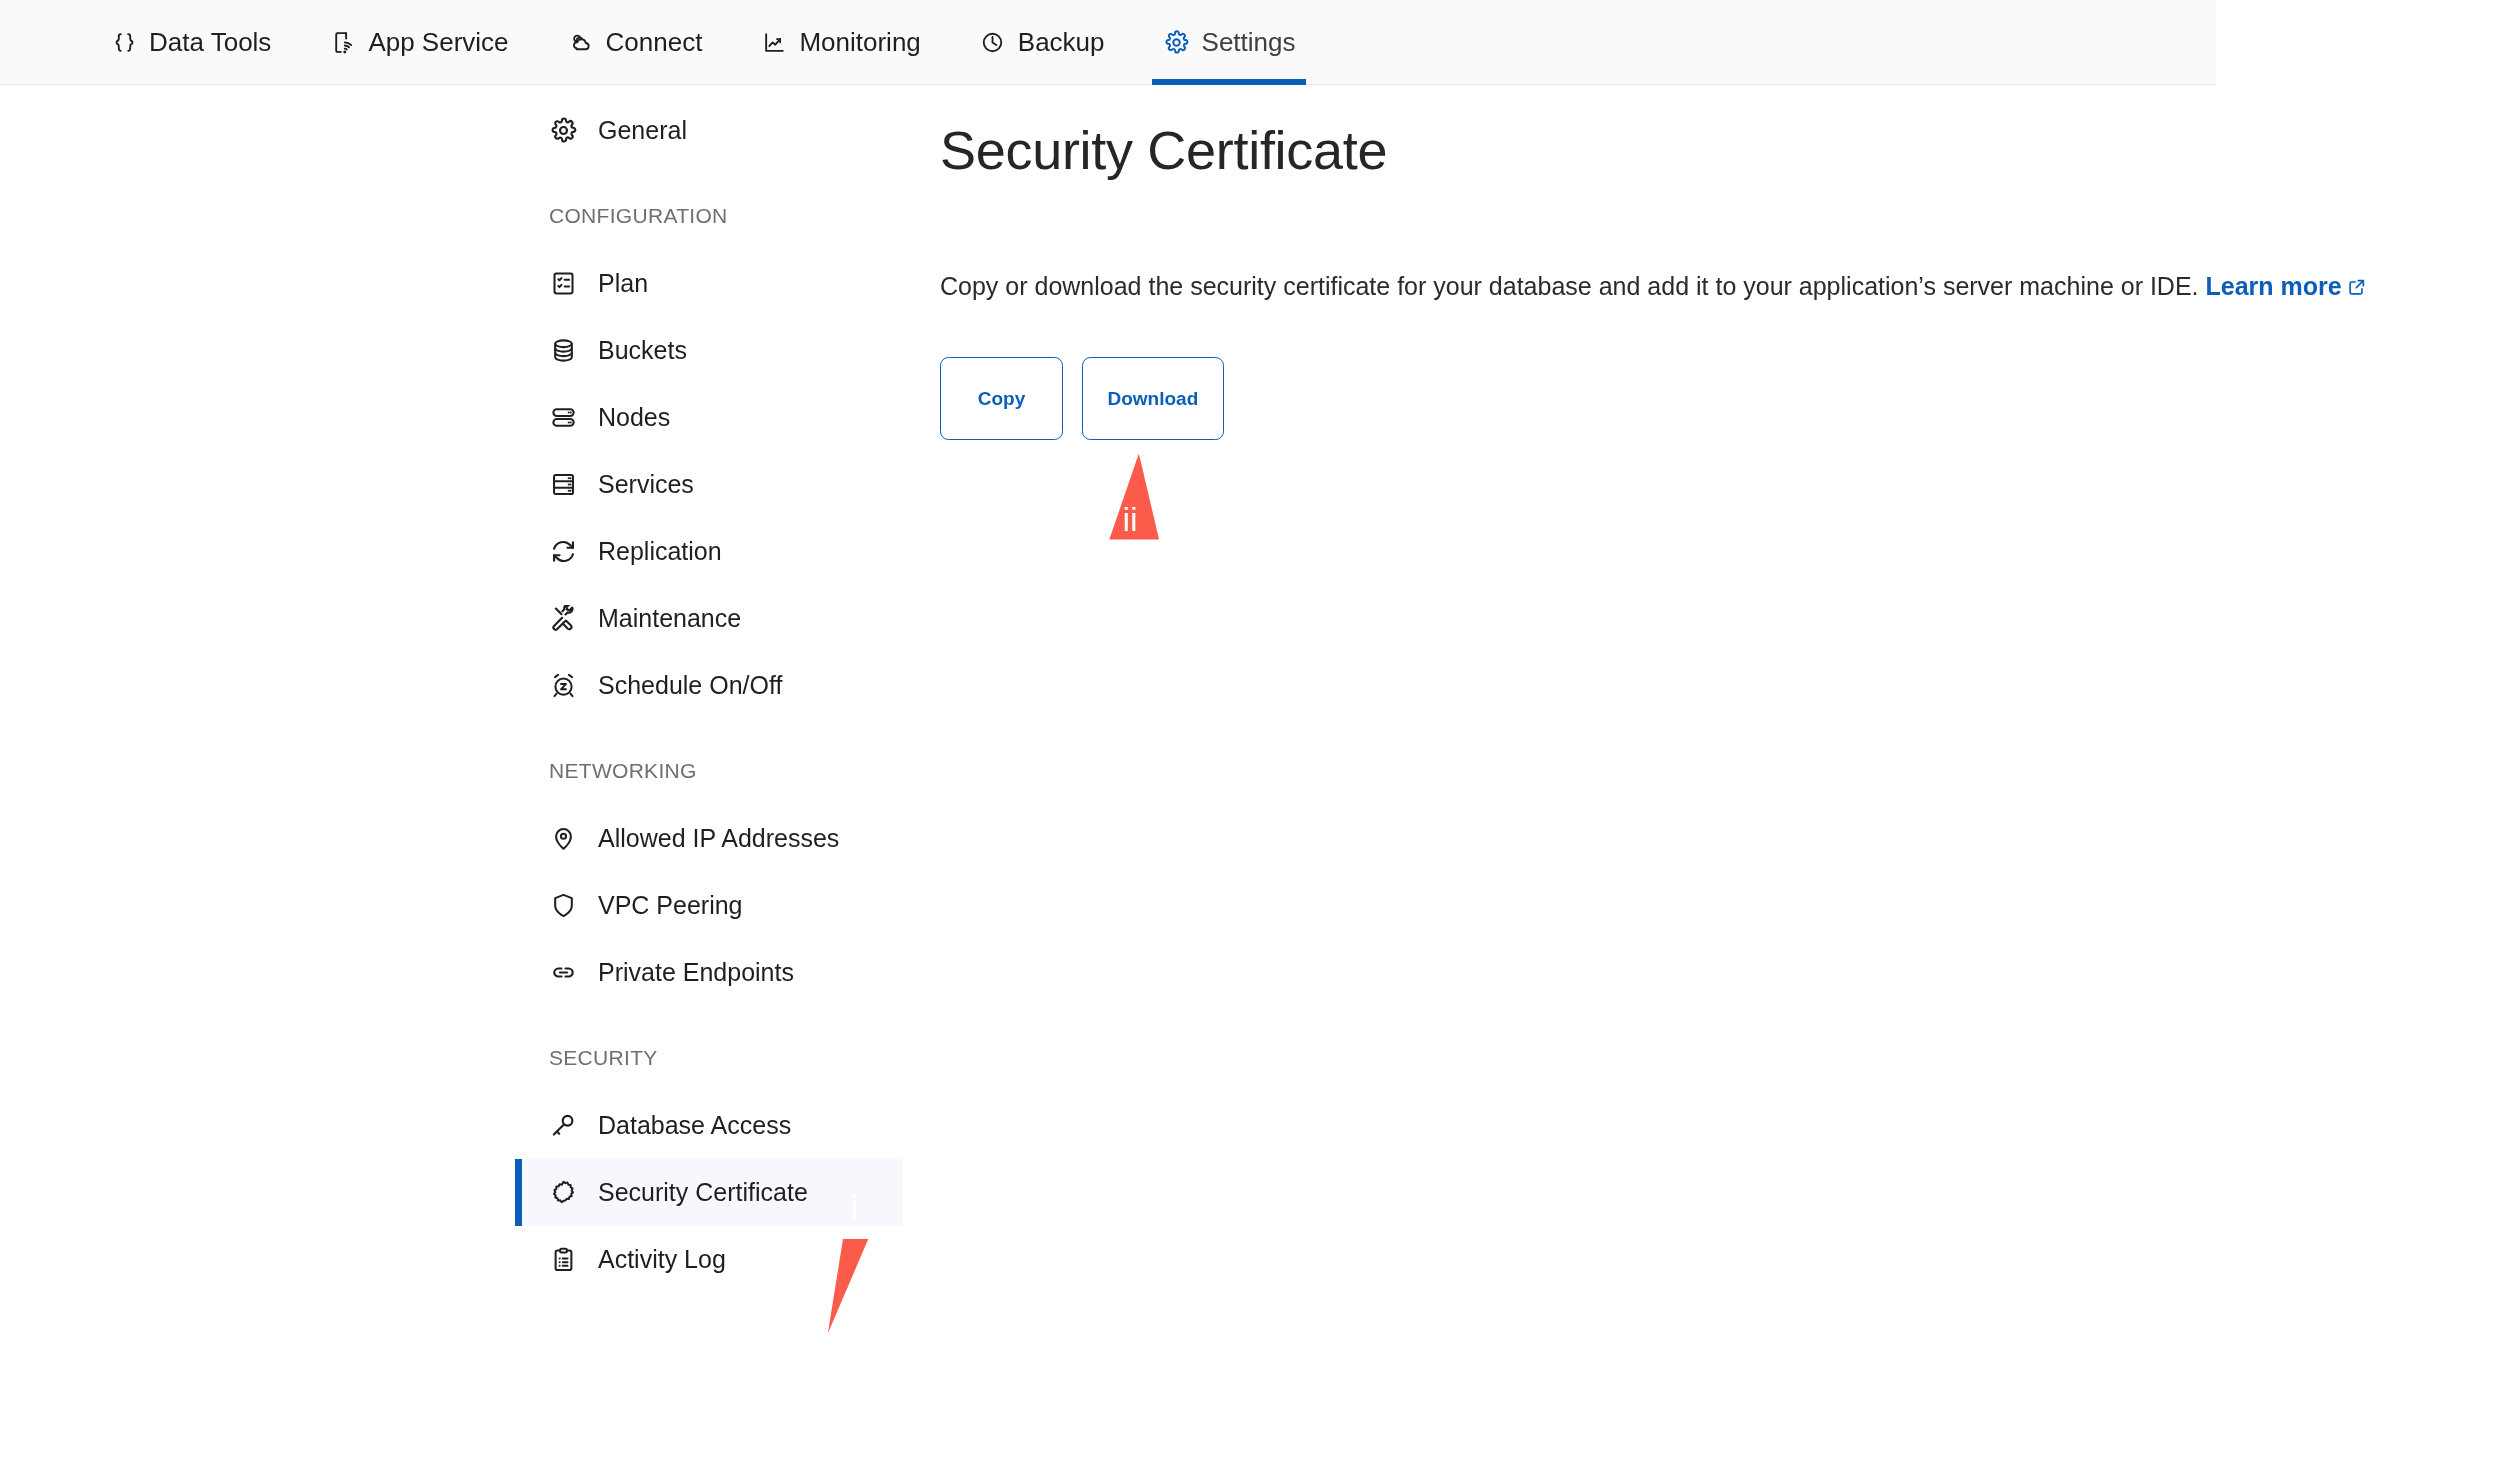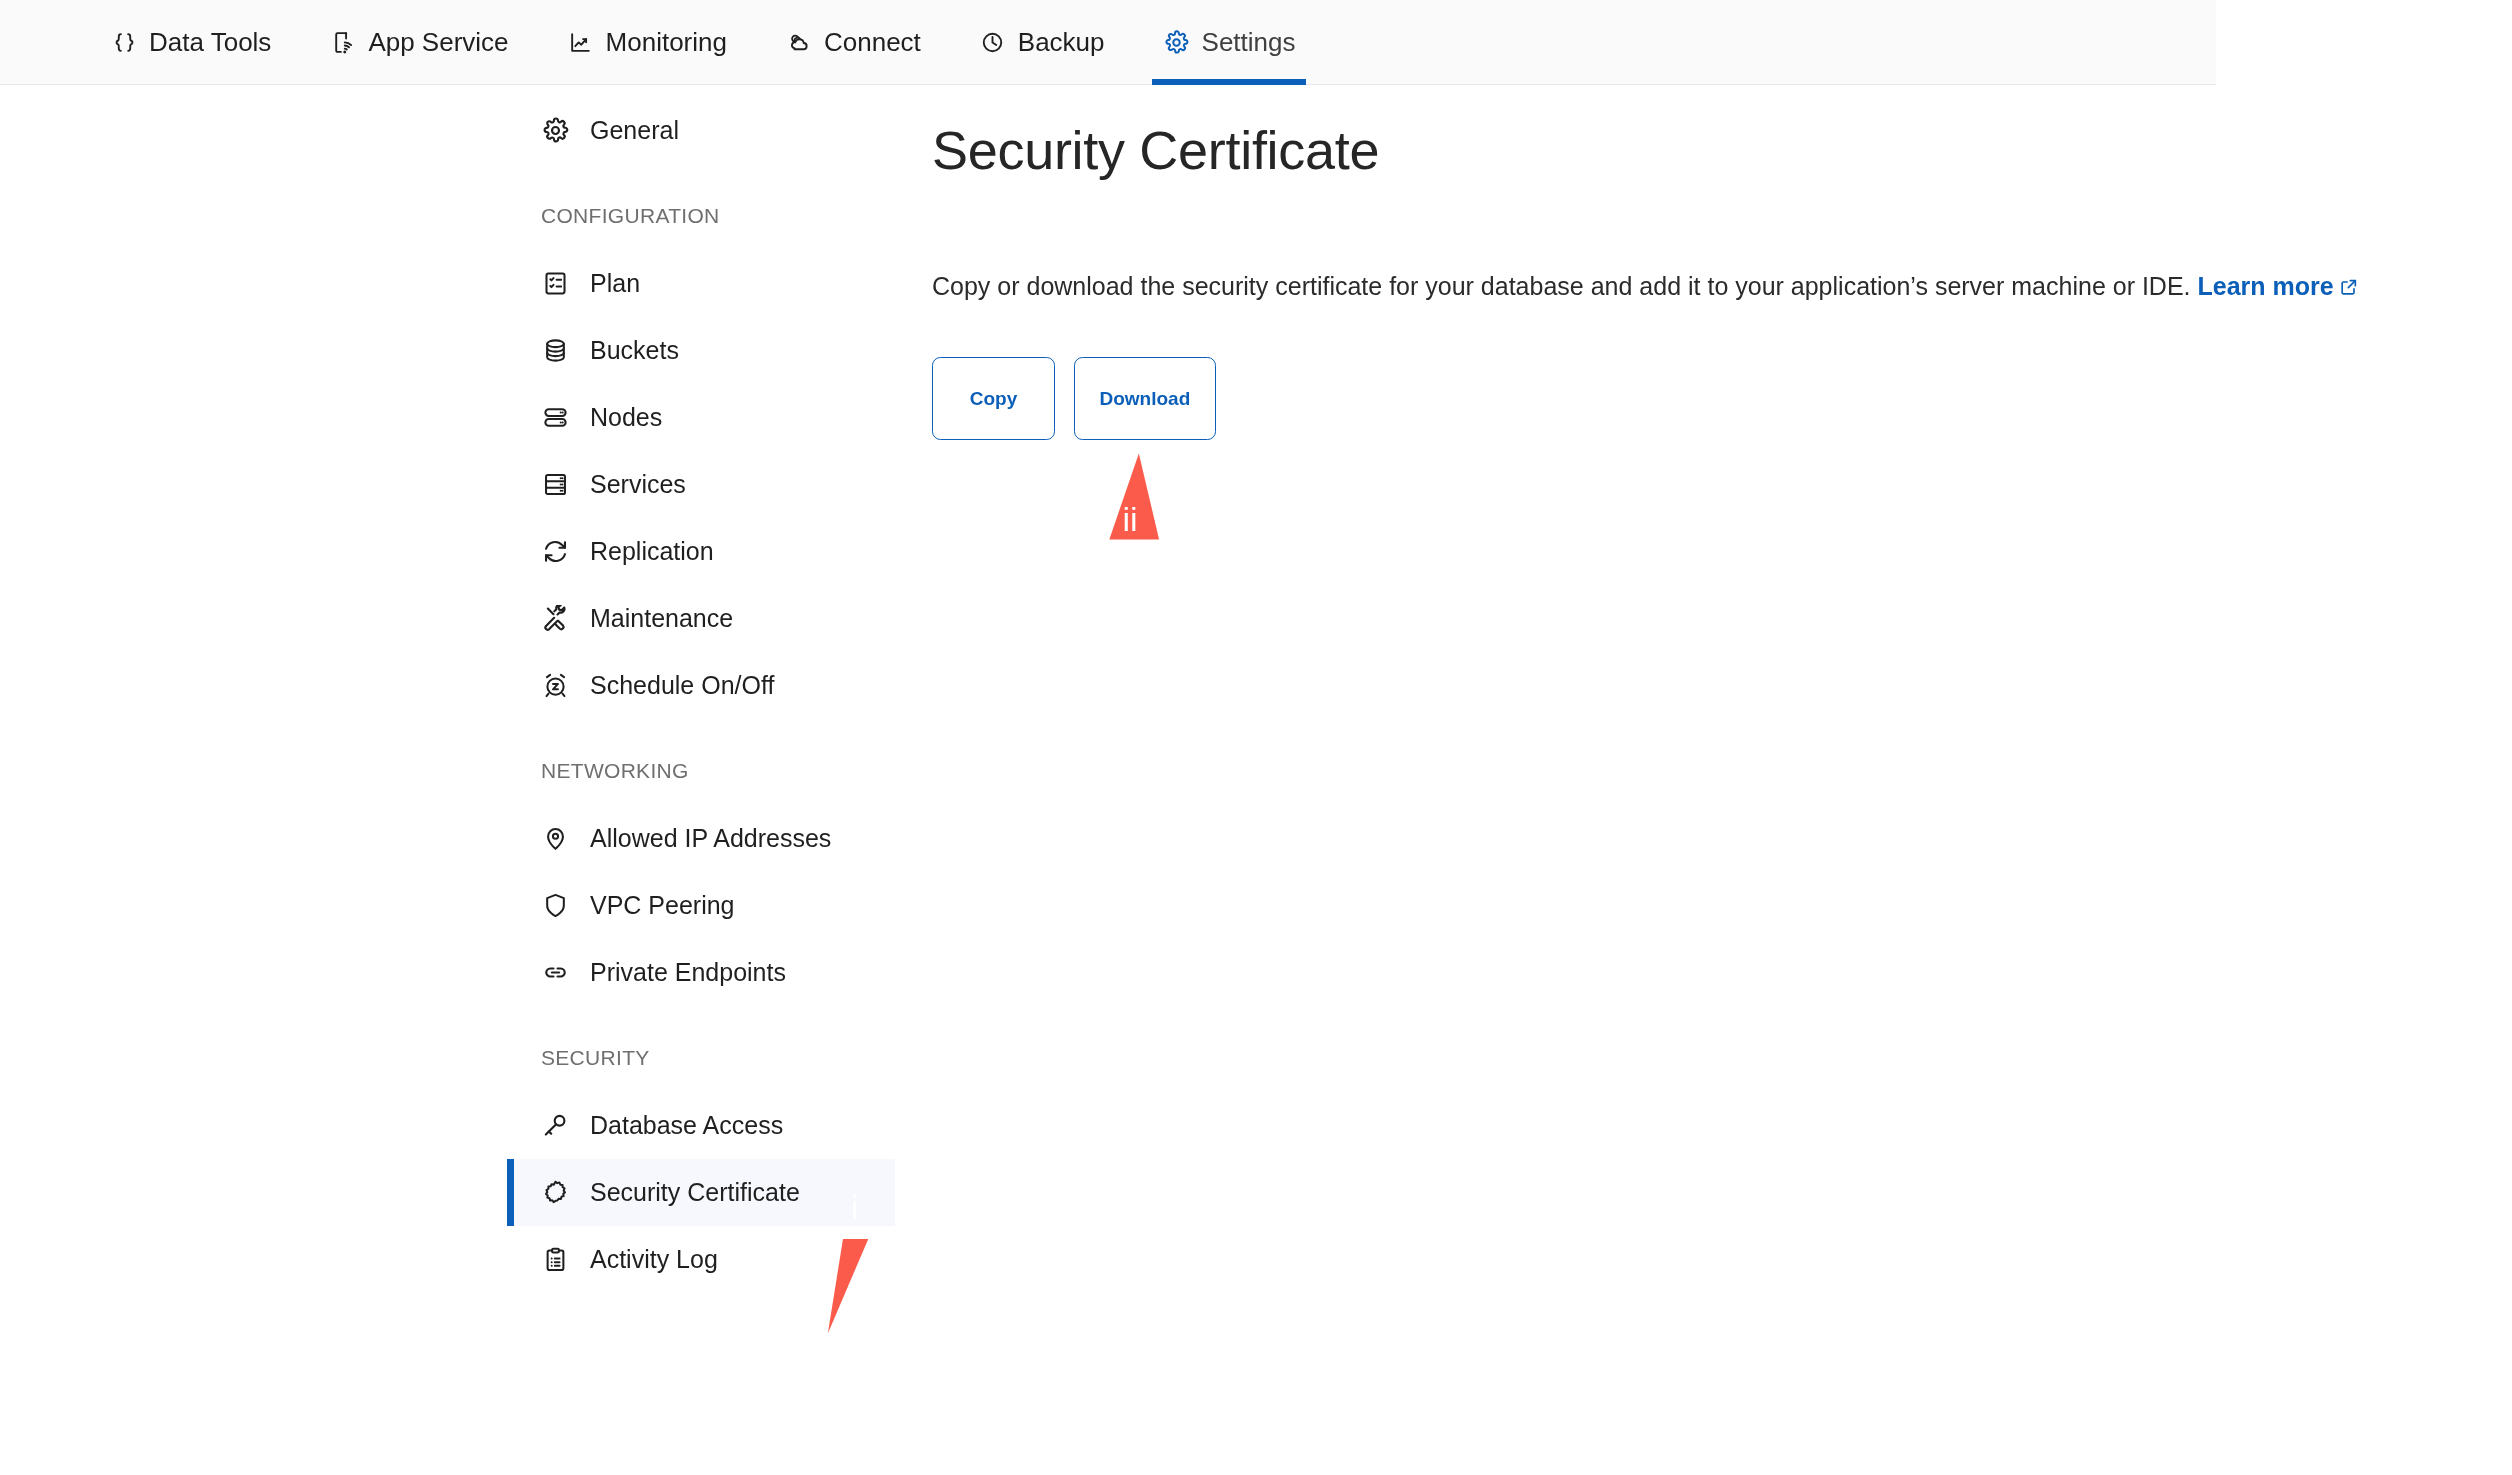--- a/index.html
+++ b/index.html
@@ -47,21 +47,21 @@
   .tab .ico svg { display: block; }
   .tab.active { color: #404040; }
   .tab.active .underline {
     position: absolute;
     left: 18.5px; right: 18.5px; bottom: 0;
     height: 5.9px;
     background: #0b5fb8;
   }
 
   
-  .content { position: absolute; left: 8px; top: 85px; width: 2032px; height: 1390px; }
+  .content { position: absolute; left: 16px; top: 85px; width: 2032px; height: 1390px; }
 
   
   .sidebar {
     position: absolute;
     left: 499px; top: 0;
     width: 388px;
   }
   .side-item {
     position: relative;
     display: flex;
@@ -182,37 +182,37 @@
           <path d="M17.3 16.6a6 6 0 0 0-4.1-1.7"></path>
           <path d="M19.4 14.5a9 9 0 0 0-6.2-2.6"></path>
         </svg>
       </span>
       <span class="tab-label">App Service</span>
     </div>
 
     <div class="tab">
       <span class="ico">
         <svg width="25" height="25" viewBox="0 0 24 24" fill="none" stroke="#1f1f1f" stroke-width="1.8" stroke-linecap="round" stroke-linejoin="round">
+          <path d="M7.8 11.2a3 3 0 1 1 3.6-4.4"></path>
+          <path d="M13.6 8.6A3.1 3.1 0 0 0 8 9.9"></path>
+          <path d="M8.2 18.5h8.4a3 3 0 0 0 .4-6 4.2 4.2 0 0 0-8.2-.6 2.8 2.8 0 0 0-.6 5.6z"></path>
+        </svg>
+      </span>
+      <span class="tab-label">Connect</span>
+    </div>
+
+    <div class="tab">
+      <span class="ico">
+        <svg width="25" height="25" viewBox="0 0 24 24" fill="none" stroke="#1f1f1f" stroke-width="1.8" stroke-linecap="round" stroke-linejoin="round">
           <path d="M4 4v16h16"></path>
           <path d="M7 15.5l3.2-3.6 2.6 2.2 4.6-5.4"></path>
           <path d="M14.4 8.7h3v3"></path>
         </svg>
       </span>
       <span class="tab-label">Monitoring</span>
-    </div>
-
-    <div class="tab">
-      <span class="ico">
-        <svg width="25" height="25" viewBox="0 0 24 24" fill="none" stroke="#1f1f1f" stroke-width="1.8" stroke-linecap="round" stroke-linejoin="round">
-          <path d="M7.8 11.2a3 3 0 1 1 3.6-4.4"></path>
-          <path d="M13.6 8.6A3.1 3.1 0 0 0 8 9.9"></path>
-          <path d="M8.2 18.5h8.4a3 3 0 0 0 .4-6 4.2 4.2 0 0 0-8.2-.6 2.8 2.8 0 0 0-.6 5.6z"></path>
-        </svg>
-      </span>
-      <span class="tab-label">Connect</span>
     </div>
 
     <div class="tab">
       <span class="ico">
         <svg width="25" height="25" viewBox="0 0 24 24" fill="none" stroke="#1f1f1f" stroke-width="1.8" stroke-linecap="round" stroke-linejoin="round">
           <circle cx="12" cy="12" r="8.4"></circle>
           <path d="M12 6.6V12l3.6 2.4"></path>
         </svg>
       </span>
       <span class="tab-label">Backup</span>

